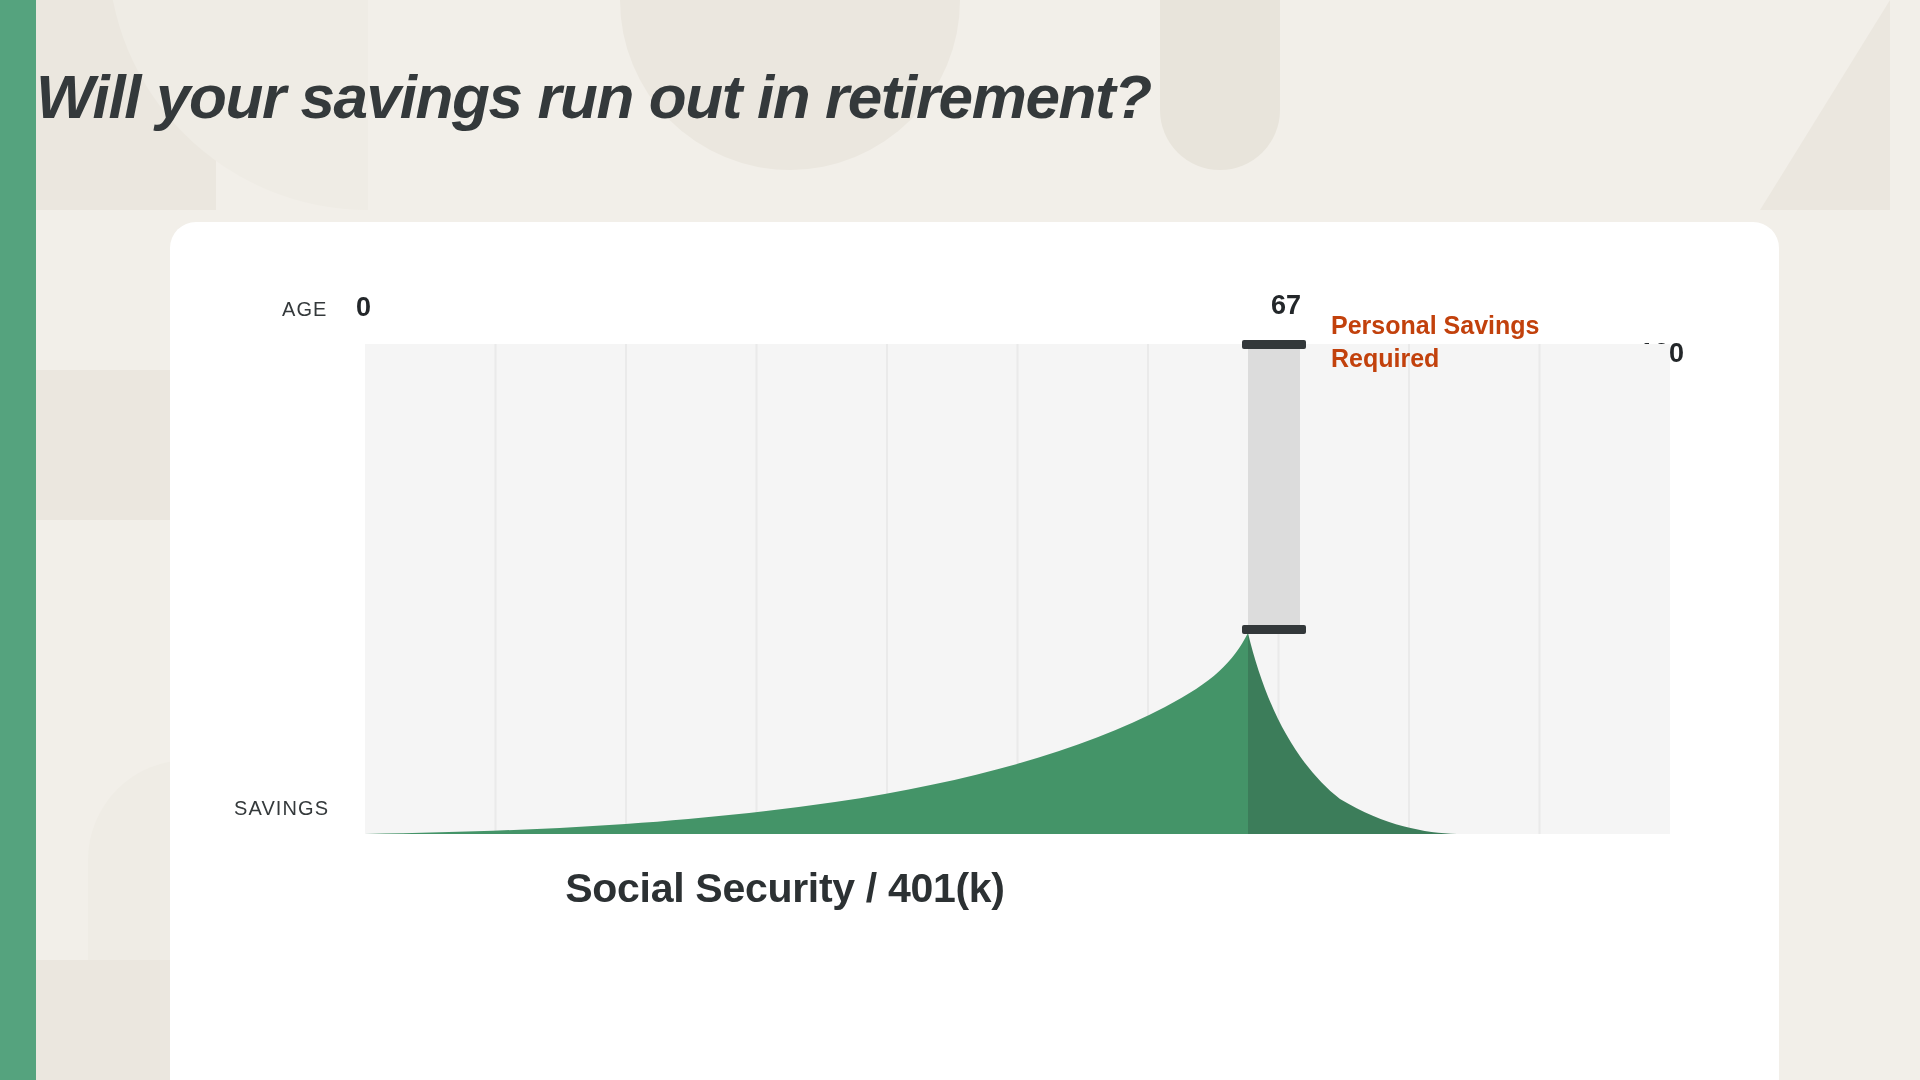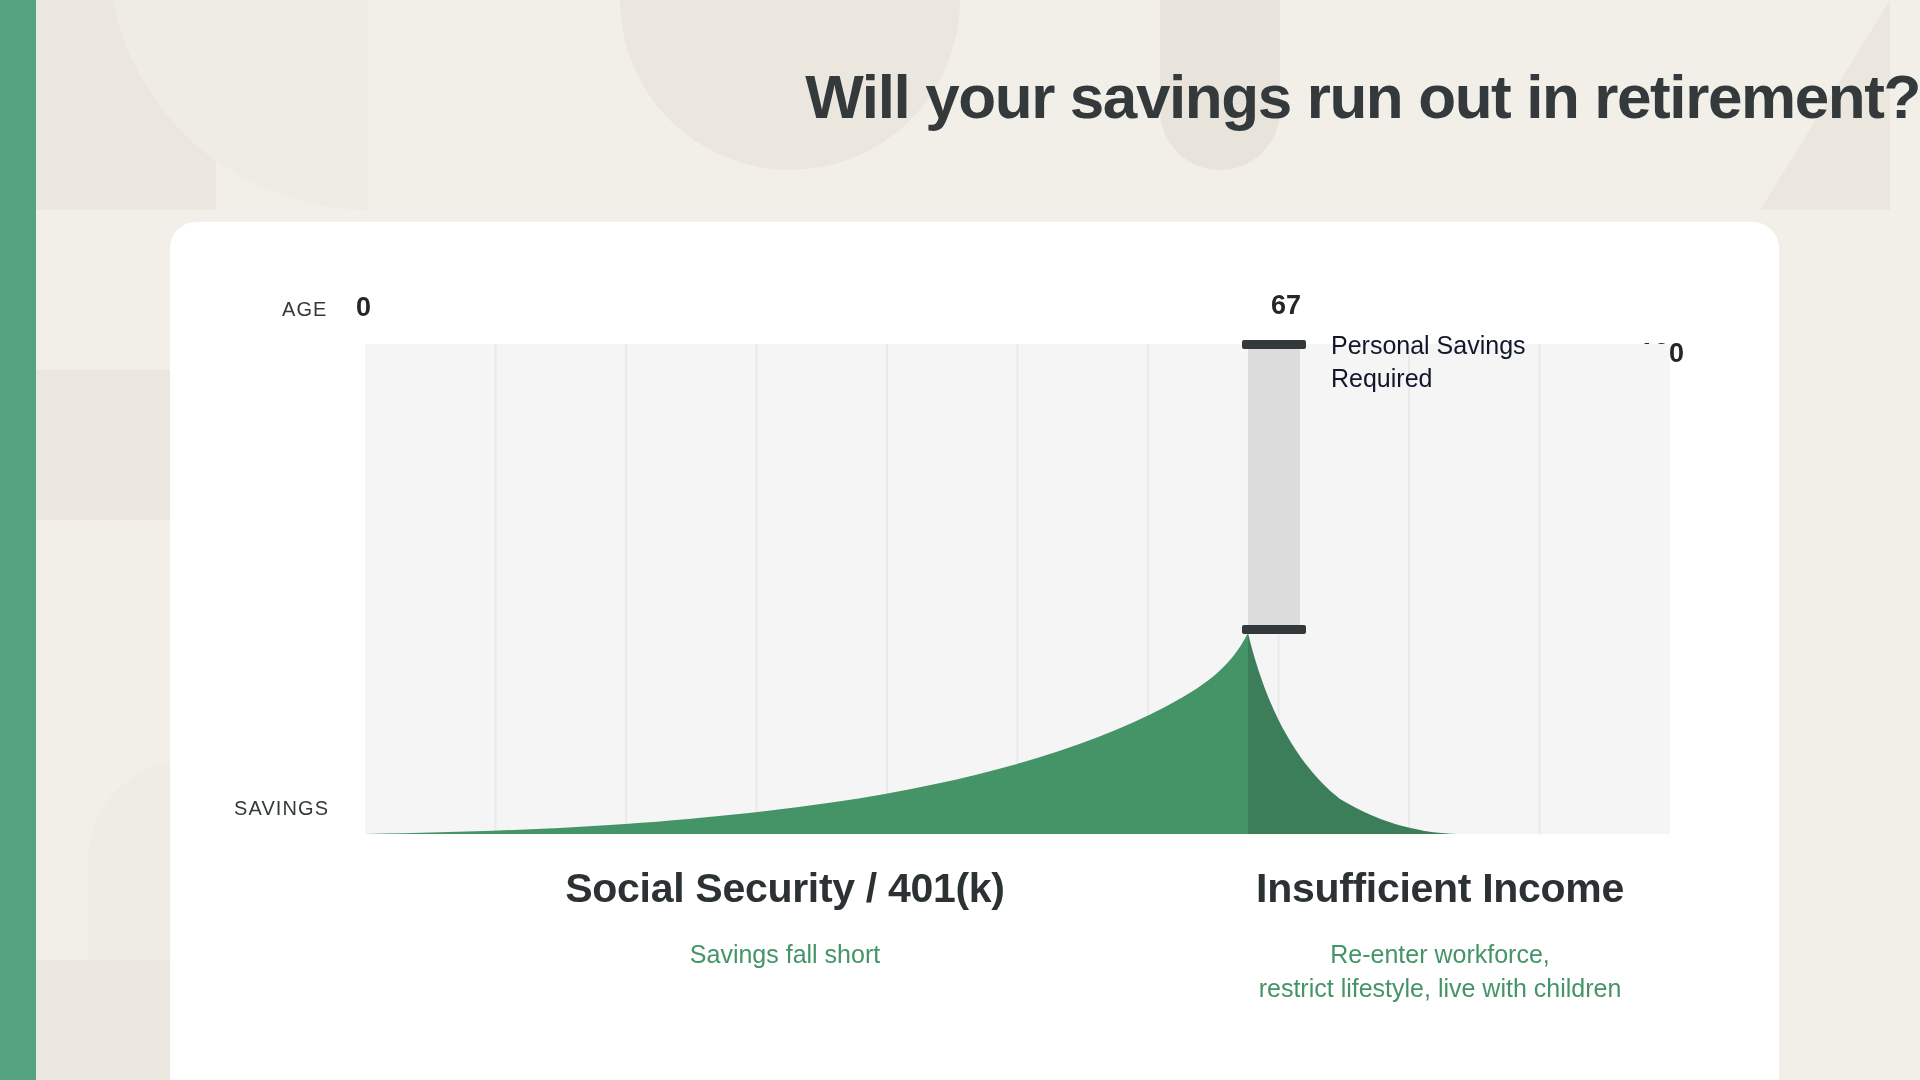--- a/index.html
+++ b/index.html
@@ -19,24 +19,25 @@
 
   
   #left-rail {
     position:absolute; left:0; top:0; width:36px; height:1080px;
     background:#55a37e;
   }
 
   
   #title {
     position:absolute; left:36px; top:62px; width:1884px;
-    text-align:right;
+    text-align:left;
     font-size:62px; font-weight:bold; letter-spacing:-1.4px;
     color:#34393b;
     line-height:1.12;
+    font-style:italic;
   }
 
   
   #card {
     position:absolute; left:170px; top:222px;
     width:1609px; height:858px;
     background:#ffffff;
     border-top-left-radius:26px; border-top-right-radius:26px;
     overflow:hidden;
   }
@@ -82,23 +83,22 @@
     position:absolute; left:1242px;
     width:64px; height:9px; border-radius:2px;
     background:#33383a;
   }
   #cap-top { top:340px; }
   #cap-bottom { top:625px; }
 
   
   .callout {
     position:absolute;
-    font-size:25px; font-weight:normal; color:#0f172a;
+    font-size:25px; font-weight:bold; color:#c2410c;
     line-height:1.3;
-    margin-top:20px;
   }
   #callout-required { left:1331px; top:309px; width:300px; }
   #callout-actual   { left:1331px; top:597px; width:300px; }
 
   
   .caption-block { position:absolute; text-align:center; }
   .caption-title {
     font-size:41px; font-weight:bold; color:#2c3133;
     letter-spacing:-0.3px;
   }
@@ -163,20 +163,15 @@
   </div>
 
   <div id="req-bar"></div>
   <div class="cap" id="cap-top"></div>
   <div class="cap" id="cap-bottom"></div>
 
   <div class="callout" id="callout-required">Personal Savings Required</div>
 
   <div class="caption-block" id="caption-left">
     <div class="caption-title">Social Security / 401(k)</div>
-    <div class="caption-sub">Savings fall short</div>
-  </div>
-  <div class="caption-block" id="caption-right">
-    <div class="caption-title">Insufficient Income</div>
-    <div class="caption-sub">Re-enter workforce,<br>restrict lifestyle, live with children</div>
   </div>
 
 </div>
 
 </body></html>

